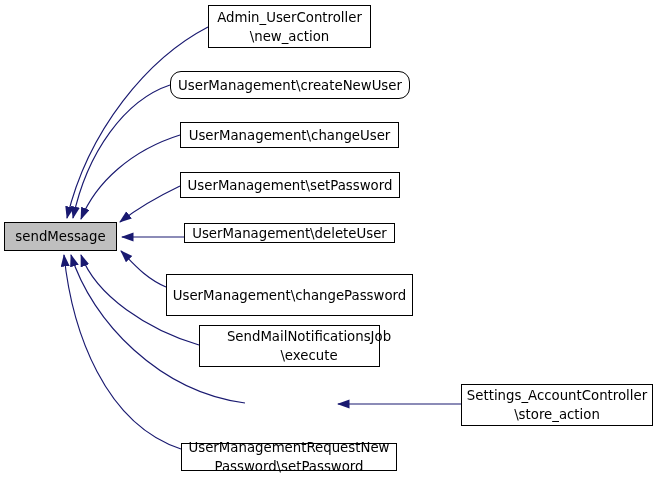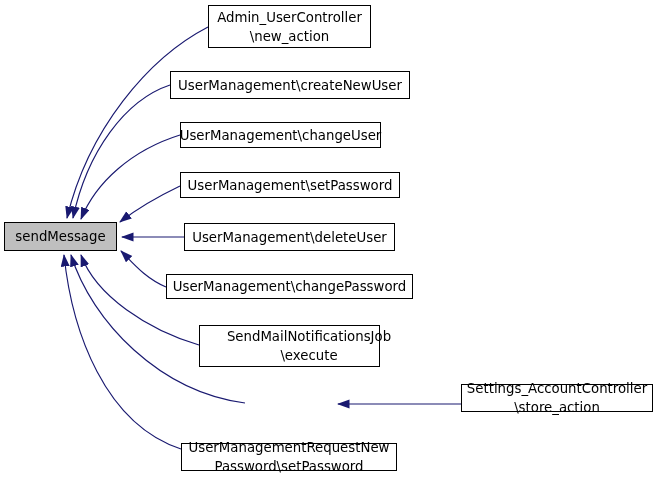--- a/index.html
+++ b/index.html
@@ -74,47 +74,47 @@
 
   <div class="node hub" style="left:4px; top:222px; width:113px; height:29px;">
     <div class="line">sendMessage</div>
   </div>
 
   <div class="node" style="left:208px; top:5px; width:163px; height:43px;">
     <div class="line">Admin_UserController</div>
     <div class="line">\new_action</div>
   </div>
 
-  <div class="node" style="left:170px; top:71px; width:240px; height:28px;">
+  <div class="node" style="left:170px; top:71px; width:240px; height:28px;border-radius:11px;">
     <div class="line">UserManagement\createNewUser</div>
   </div>
 
-  <div class="node" style="left:180px; top:122px; width:201px; height:26px;align-items:center;">
+  <div class="node" style="left:180px; top:122px; width:219px; height:26px;align-items:center;">
     <div class="line">UserManagement\changeUser</div>
   </div>
 
   <div class="node" style="left:180px; top:172px; width:220px; height:26px;text-align:center;">
     <div class="line">UserManagement\setPassword</div>
   </div>
 
-  <div class="node" style="left:184px; top:223px; width:211px; height:28px;">
+  <div class="node" style="left:184px; top:223px; width:211px; height:20px;">
     <div class="line">UserManagement\deleteUser</div>
   </div>
 
-  <div class="node" style="left:166px; top:274px; width:247px; height:25px;">
+  <div class="node" style="left:166px; top:274px; width:247px; height:42px;">
     <div class="line">UserManagement\changePassword</div>
   </div>
 
   <div class="node" style="left:199px; top:325px; width:181px; height:42px;padding-left:39px;">
     <div class="line">SendMailNotificationsJob</div>
     <div class="line">\execute</div>
   </div>
 
 
-  <div class="node" style="left:461px; top:384px; width:192px; height:28px;">
+  <div class="node" style="left:461px; top:384px; width:192px; height:42px;">
     <div class="line">Settings_AccountController</div>
     <div class="line">\store_action</div>
   </div>
 
   <div class="node" style="left:181px; top:443px; width:216px; height:28px;">
     <div class="line">UserManagementRequestNew</div>
     <div class="line">Password\setPassword</div>
   </div>
 
 </div>

